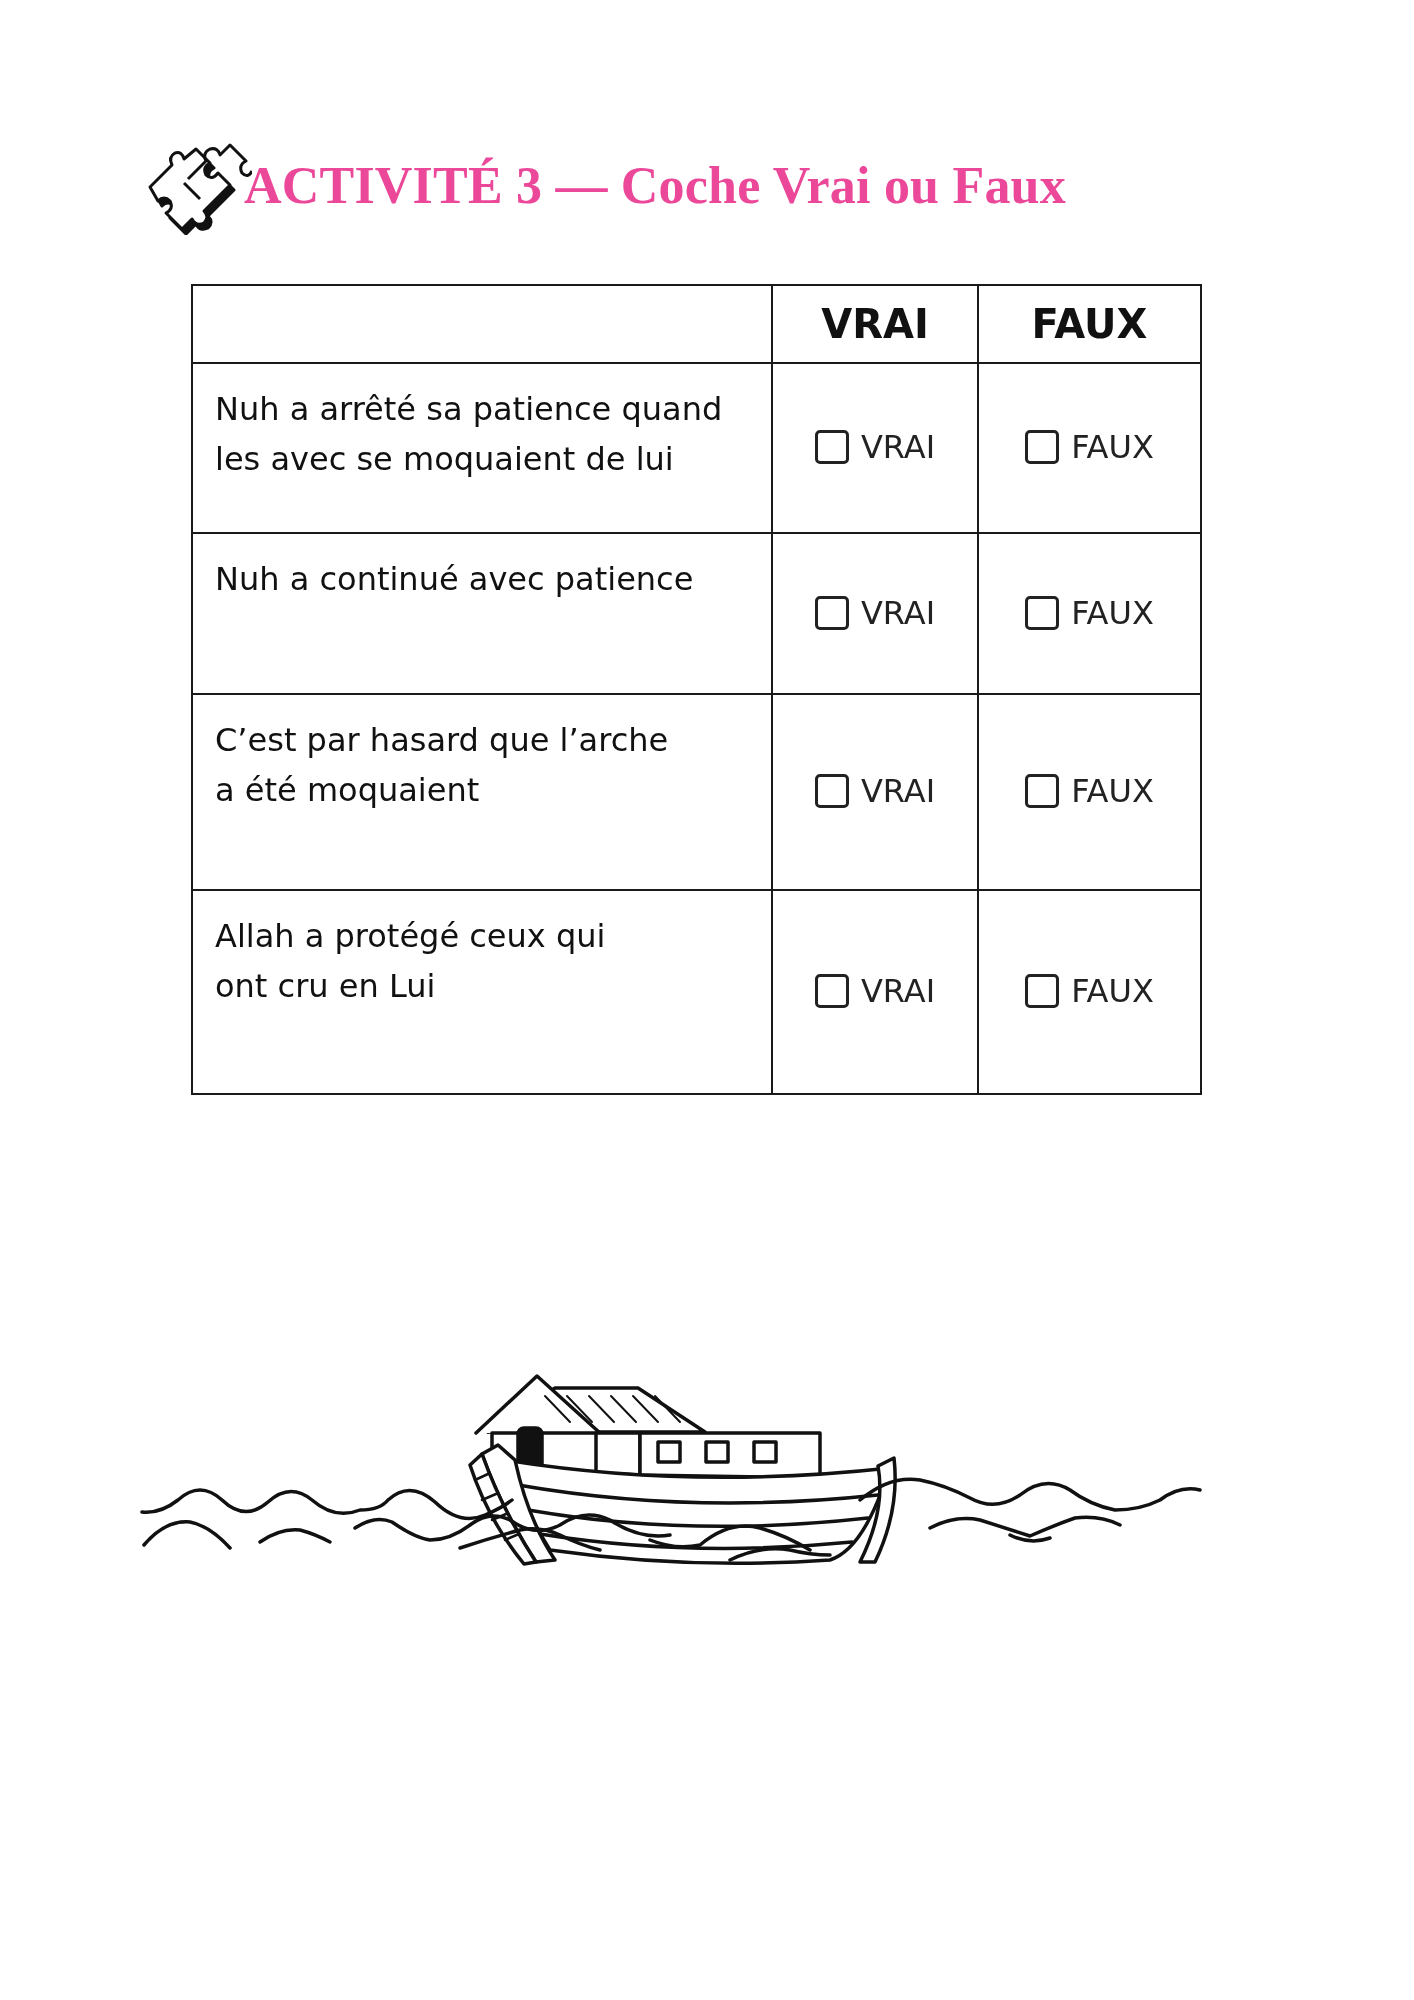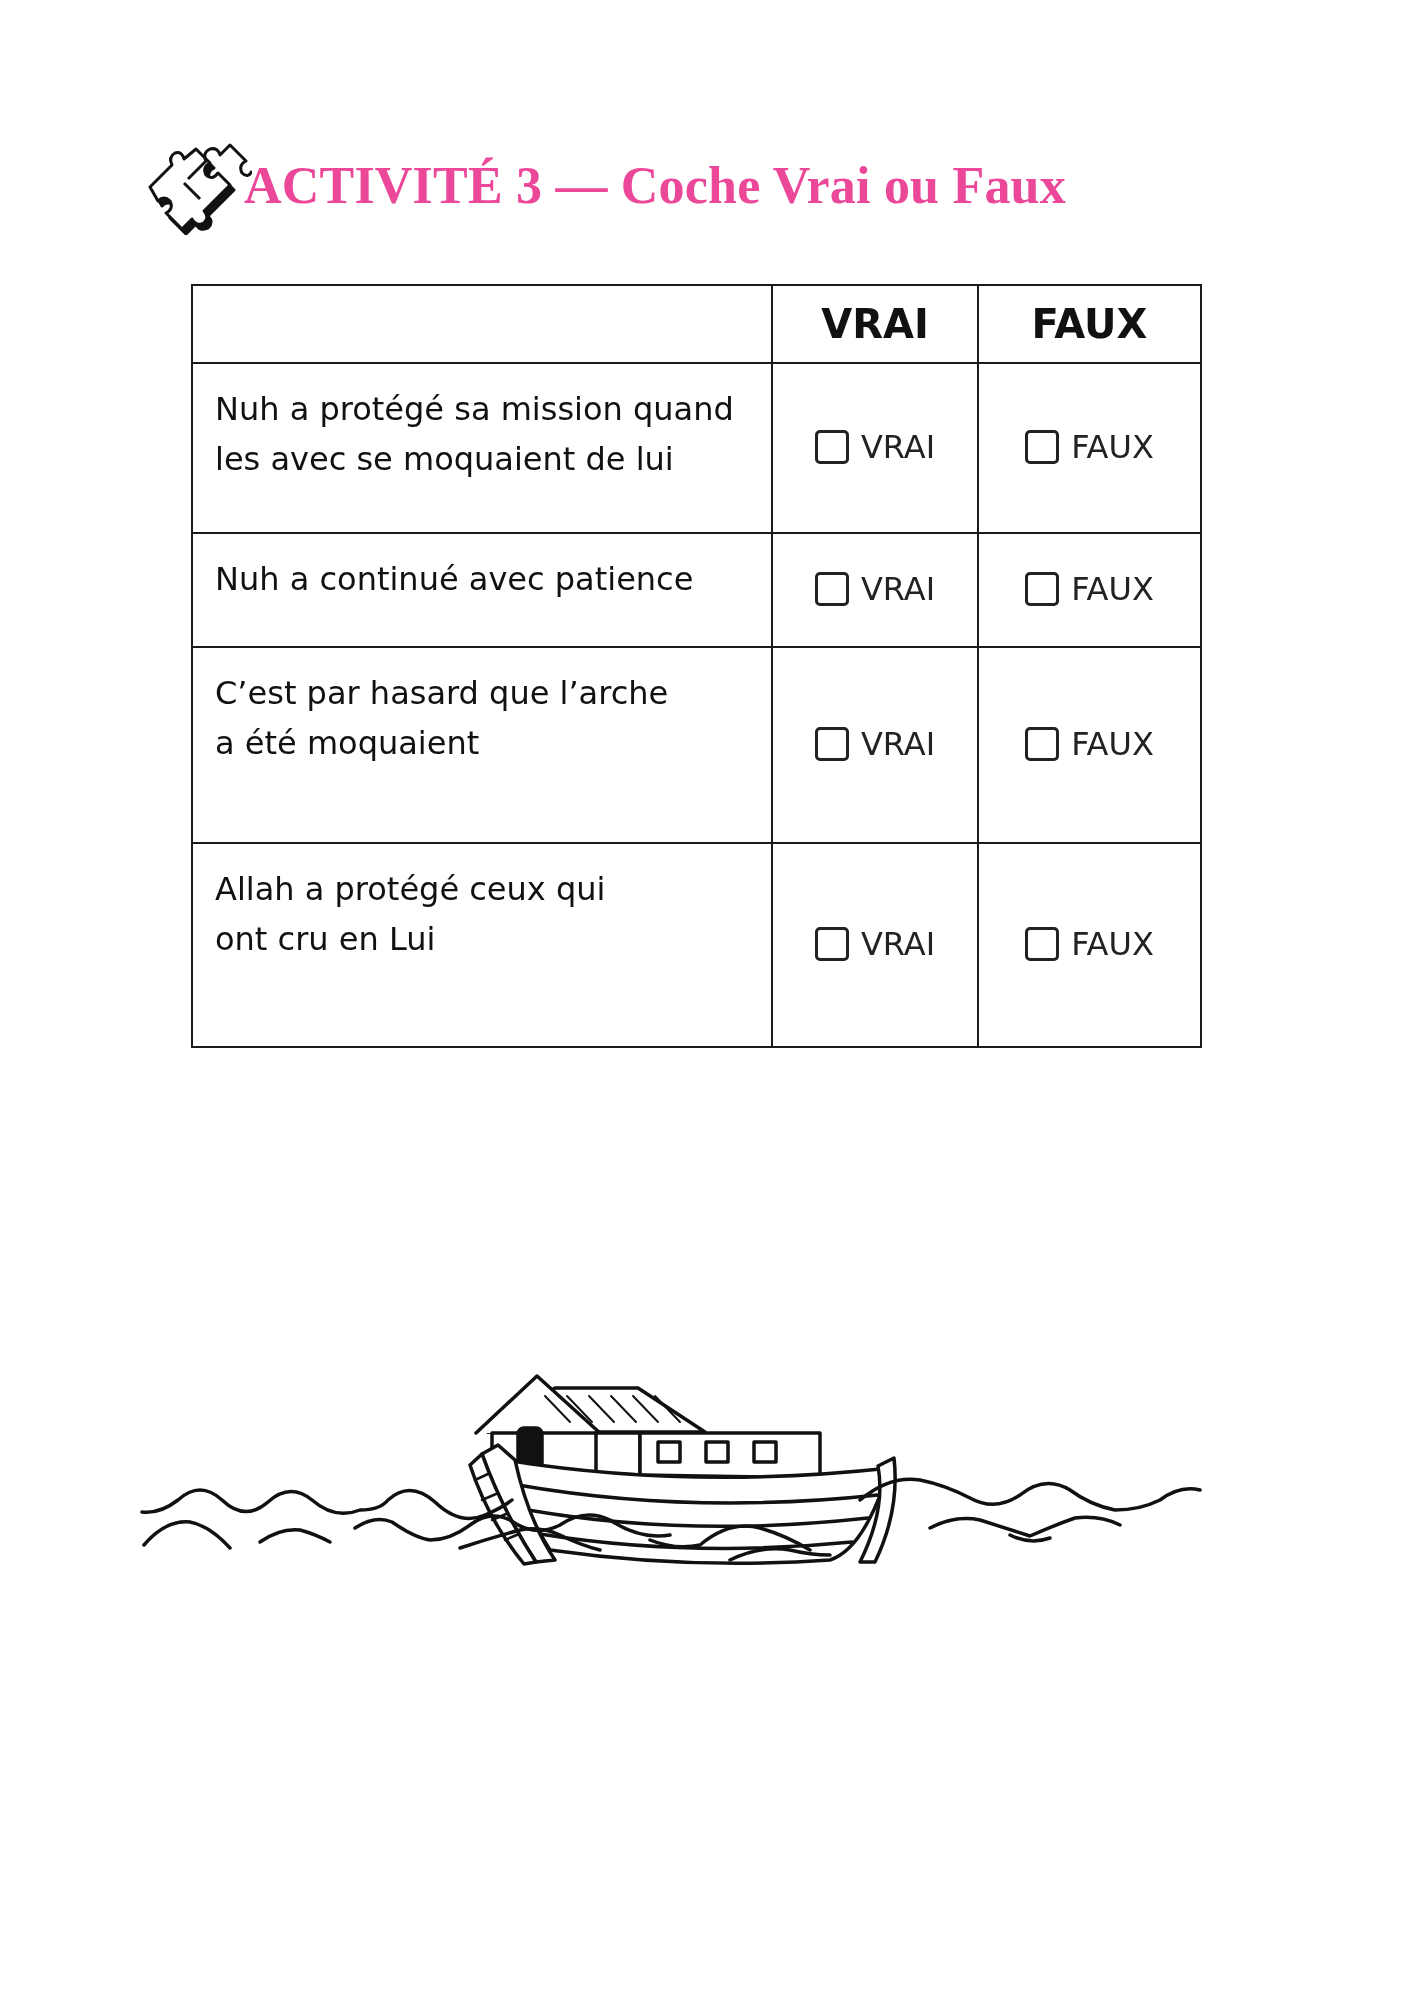--- a/index.html
+++ b/index.html
@@ -12,21 +12,21 @@
   .col-statement { width: 580px; }
   .col-vrai { width: 206px; }
   .col-faux { width: 223px; }
   .header-row { height: 78px; }
   .header-cell { font-family: "DejaVu Sans", sans-serif; font-weight: bold; font-size: 40px; text-align: center; vertical-align: middle; color: #111; }
   .statement-cell { font-family: "DejaVu Sans", sans-serif; font-size: 32px; line-height: 50px; vertical-align: top; padding: 20px 0 0 22px !important; color: #111; }
   .check-cell { text-align: center; vertical-align: middle; }
   .check-option { display: inline-flex; align-items: center; gap: 12px; font-family: "DejaVu Sans", sans-serif; font-size: 32px; color: #222; cursor: pointer; }
   .check-box { width: 34px; height: 34px; border: 3px solid #222; border-radius: 5px; box-sizing: border-box; display: inline-block; }
   .row-1 { height: 170px; }
-  .row-2 { height: 114px; }
+  .row-2 { height: 161px; }
   .row-3 { height: 196px; }
   .row-4 { height: 204px; }
   .ark-illustration { position: absolute; left: 130px; top: 1350px; width: 1160px; height: 240px; }
 </style>
 </head>
 <body>
 
 <div class="title-row">
   <svg class="puzzle-icon" viewBox="0 0 112 100">
     <g stroke="#111" stroke-width="3" fill="#fff" stroke-linejoin="round">
@@ -48,21 +48,21 @@
   </colgroup>
   <tbody>
       <tr class="header-row">
     <th></th>
     <th class="header-cell">VRAI</th>
     <th class="header-cell">FAUX</th>
   </tr>
 
   <tr class="row-1">
     <td class="statement-cell">
-      <div>Nuh a protégé sa mission quand</div>
+      <div>Nuh a arrêté sa patience quand</div>
       <div>les avec se moquaient de lui</div>
     </td>
     <td class="check-cell">
       <label class="check-option">
         <span class="check-box"></span>
         <span>VRAI</span>
       </label>
     </td>
     <td class="check-cell">
       <label class="check-option">

